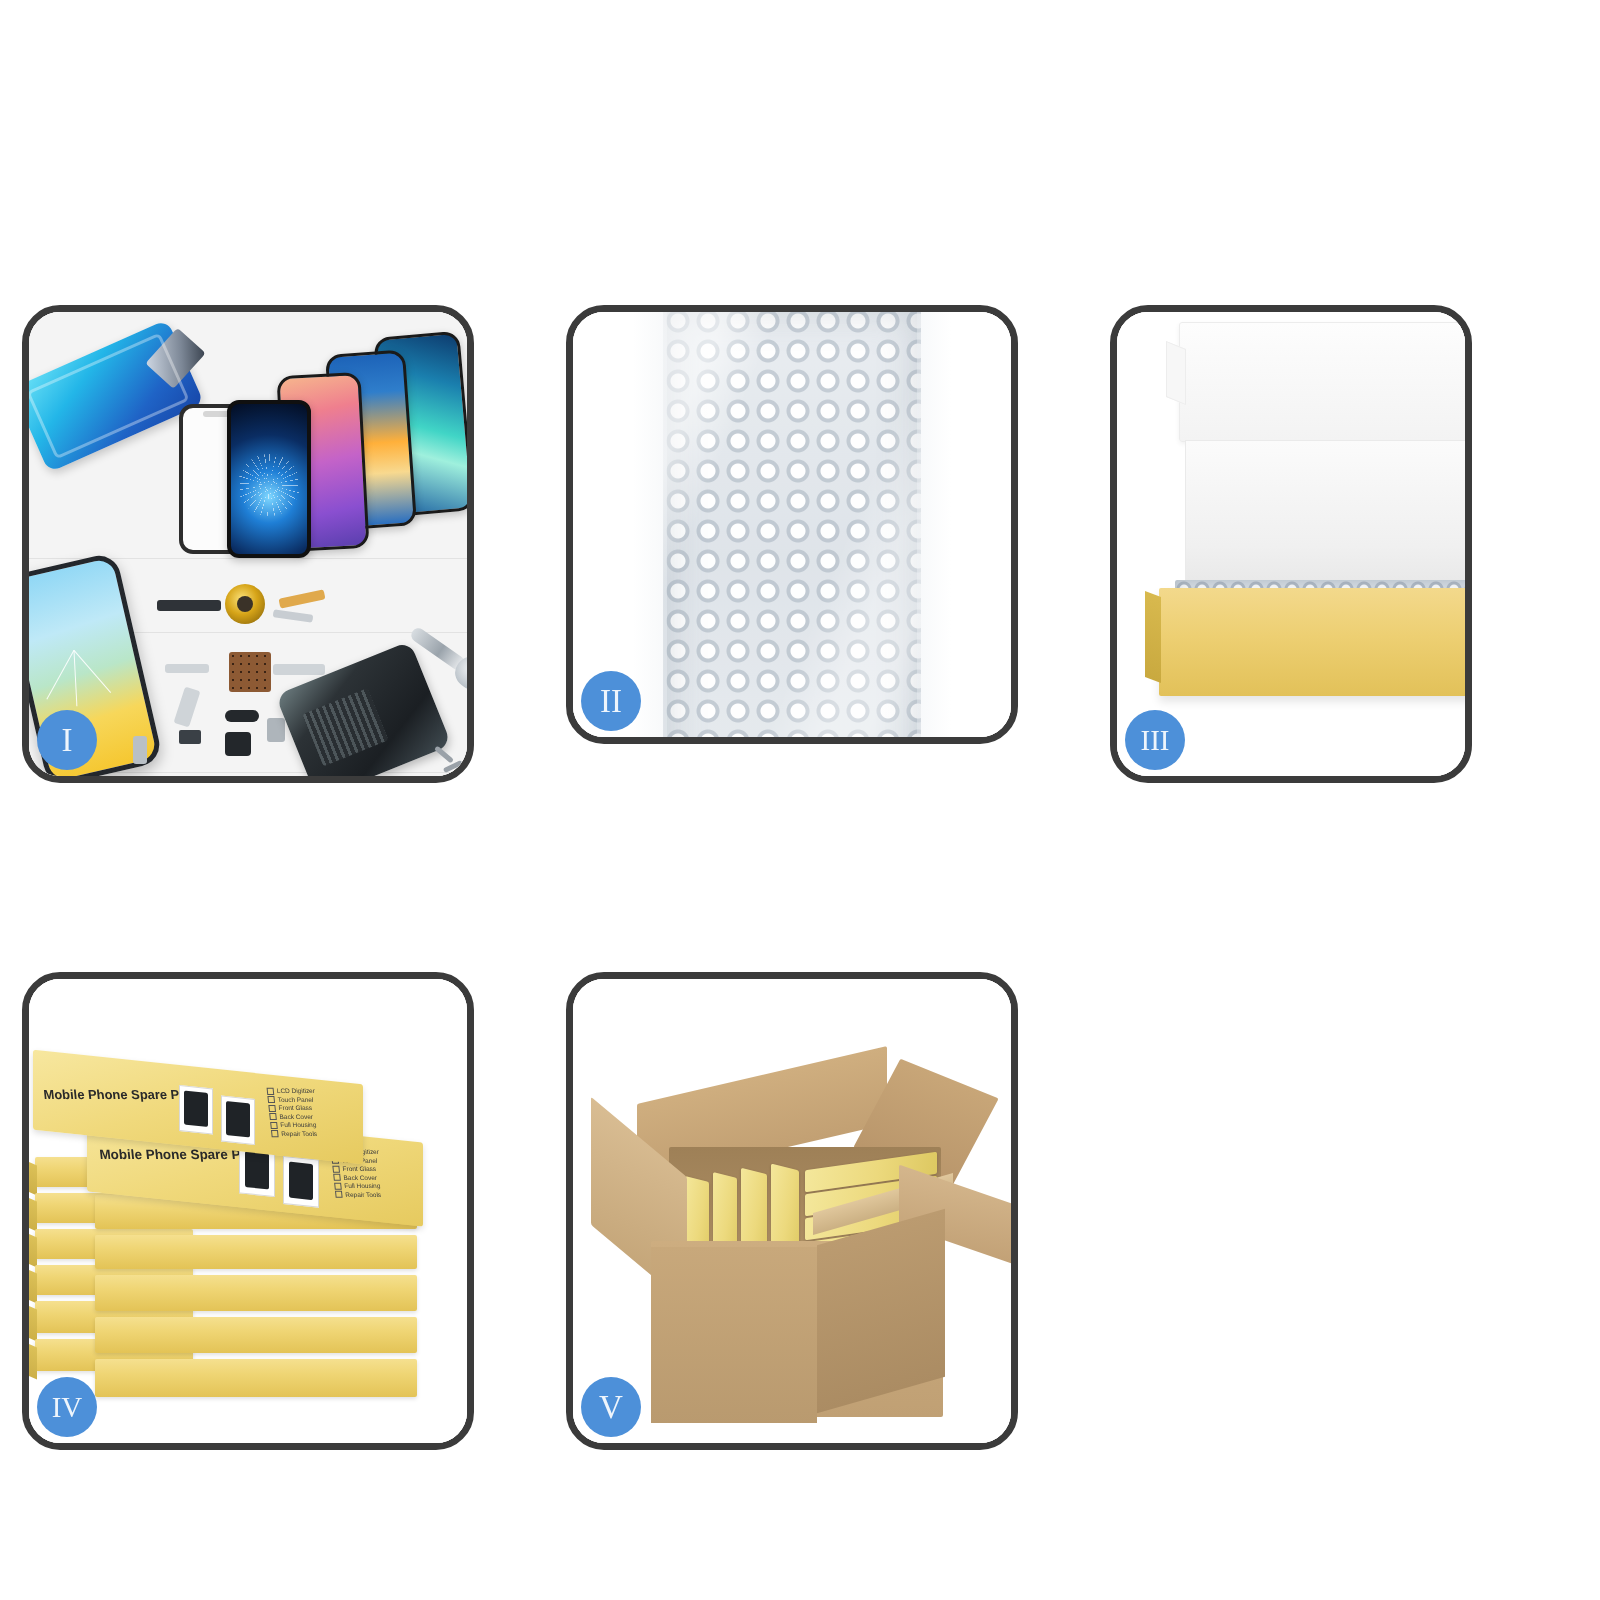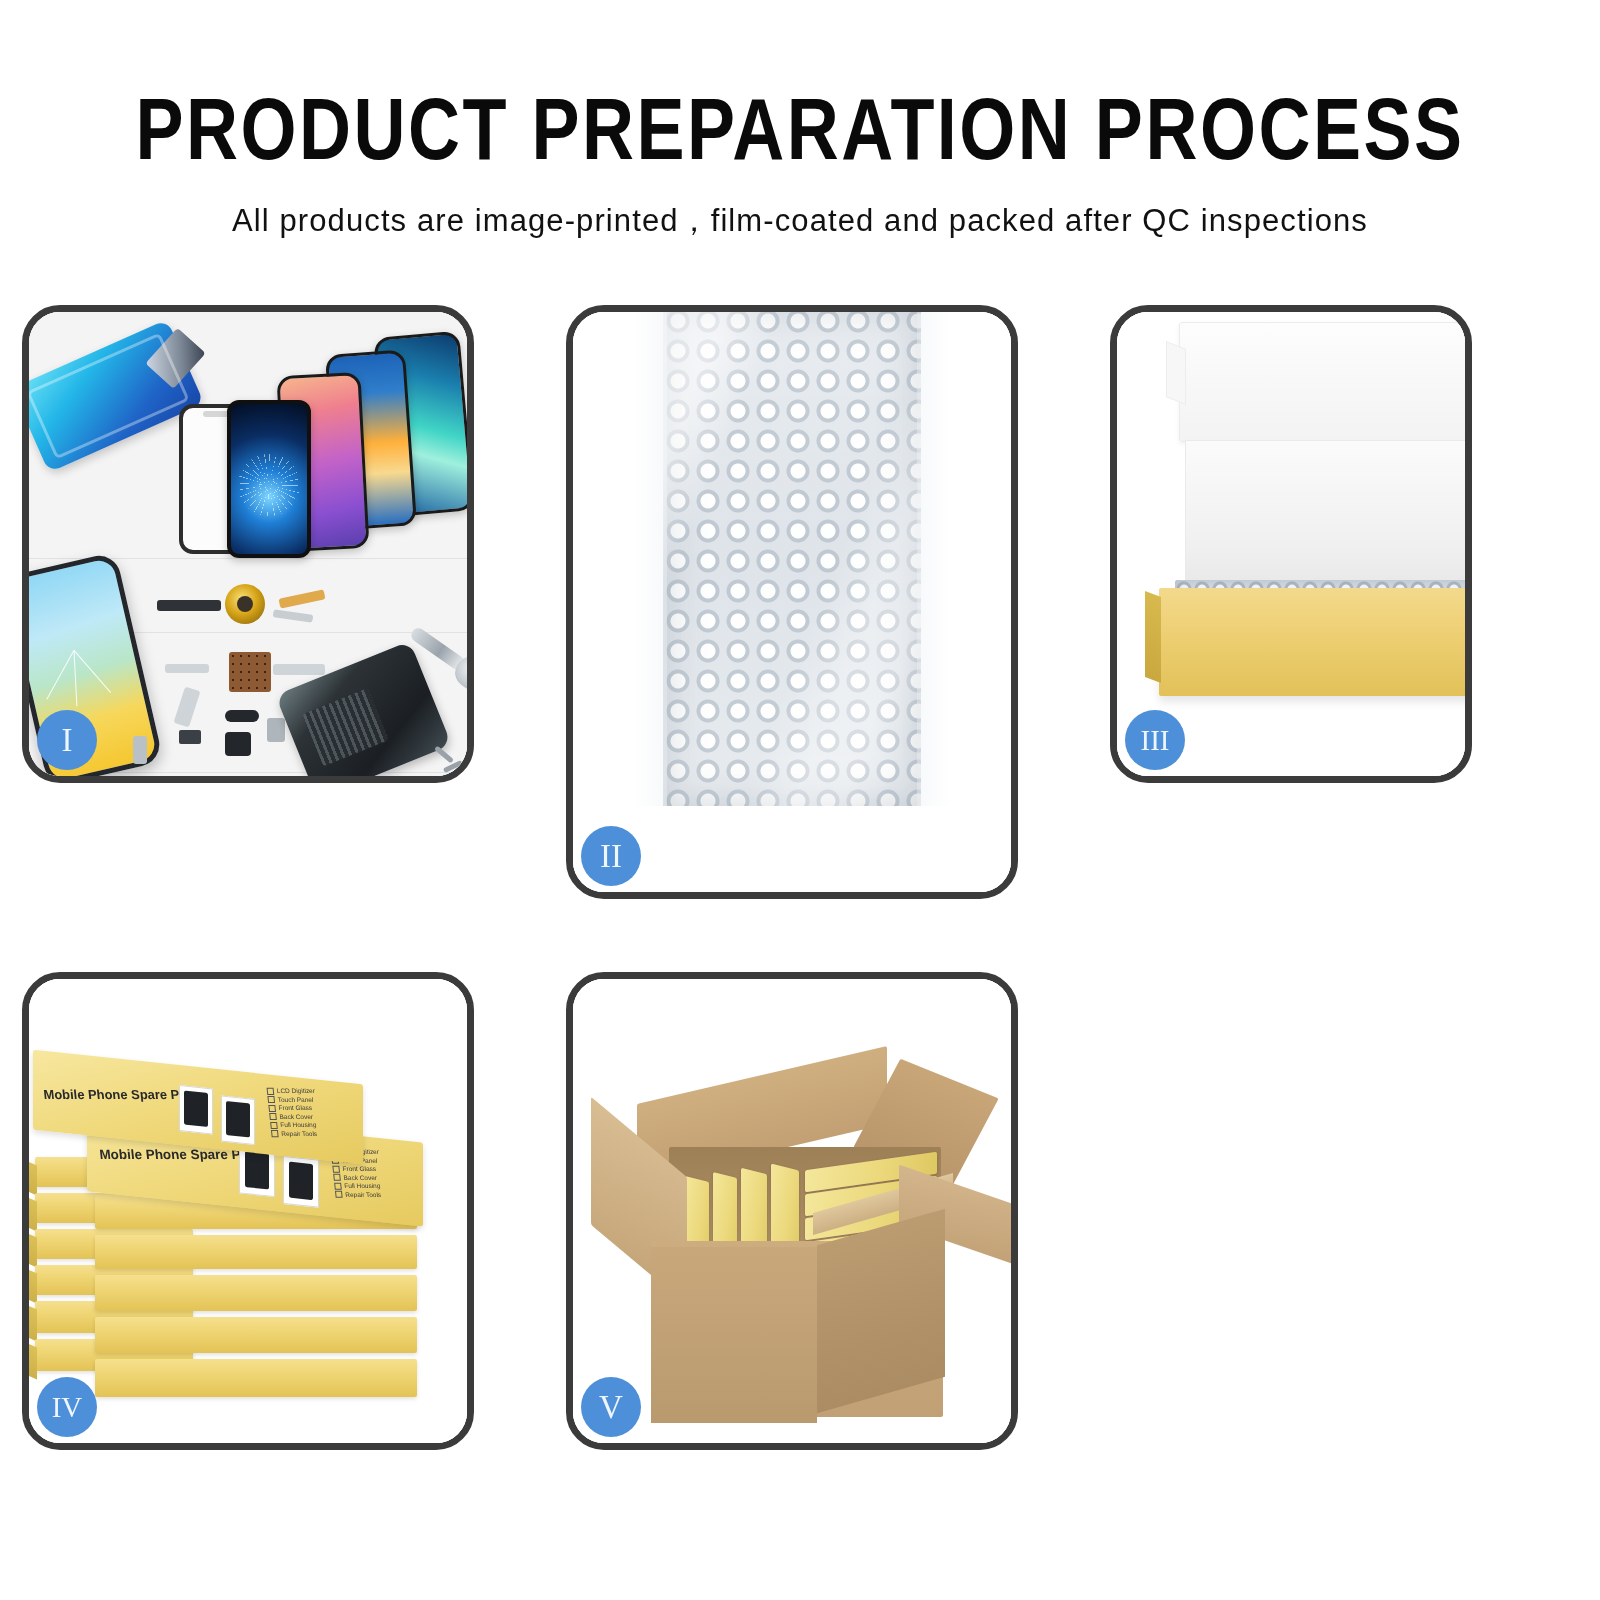--- a/index.html
+++ b/index.html
@@ -45,21 +45,21 @@
     overflow: visible;
   }
   .panel-inner {
     position: absolute; inset: 0;
     border-radius: 31px;
     overflow: hidden;
     background: #fff;
   }
 
   .p1 { left: 22px;   top: 305px;  width: 452px; height: 478px; }
-  .p2 { left: 566px;  top: 305px;  width: 452px; height: 594px; padding-left: 19px; }
+  .p2 { left: 566px;  top: 305px;  width: 452px; height: 439px; padding-left: 19px; }
   .p3 { left: 1110px; top: 305px;  width: 362px; height: 478px; }
   .p4 { left: 22px;   top: 972px;  width: 452px; height: 478px; }
   .p5 { left: 566px;  top: 972px;  width: 452px; height: 478px; }
   .p6 { left: 1110px; top: 972px;  width: 452px; height: 478px; }
 
   
   .badge {
     position: absolute;
     left: 8px; bottom: 6px;
     width: 60px; height: 60px;
@@ -380,24 +380,20 @@
     position:absolute; left:20px; top:48px; width:390px; height:300px;
     background: radial-gradient(ellipse at 60% 40%, rgba(226,235,243,.85), rgba(255,255,255,0) 70%);
     pointer-events:none;
   }
 </style>
 </head>
 <body>
 
 <div class="page">
 
-  <div class="header">
-    <div class="title">PRODUCT PREPARATION PROCESS</div>
-    <div class="subtitle">All products are image-printed，film-coated and packed after QC inspections</div>
-  </div>
 
   <div class="grid">
 
     <div class="panel p1">
       <div class="panel-inner">
         <div class="scene">
           <div class="p1bg"></div>
           <div class="shelfline" style="top:246px"></div>
           <div class="shelfline" style="top:320px"></div>
           <div class="shelfline" style="top:460px"></div>

